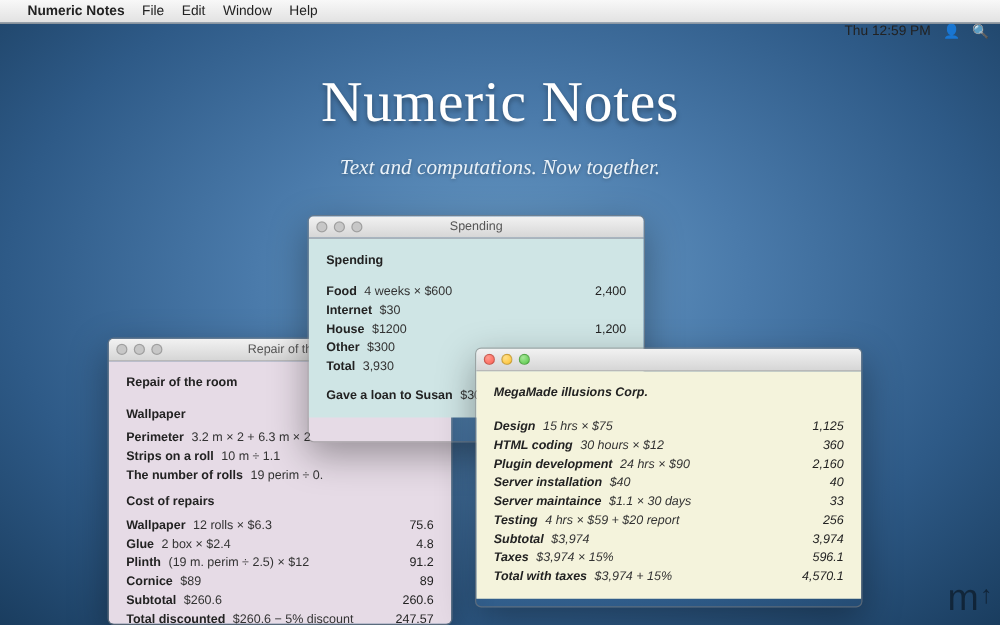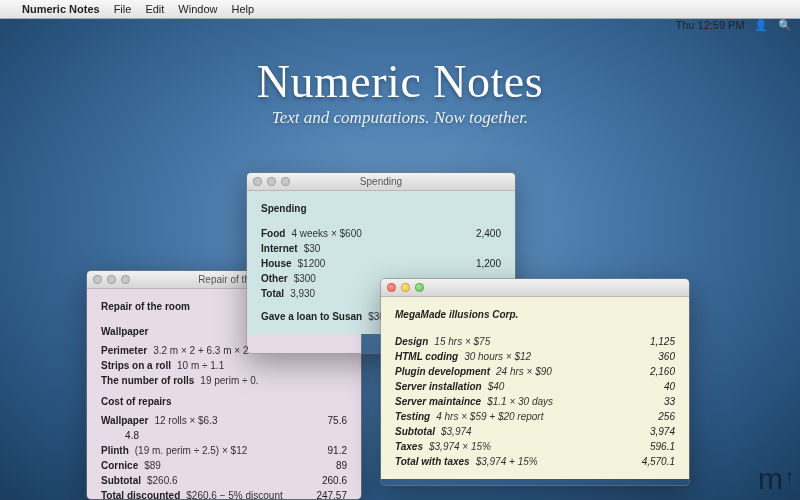--- a/index.html
+++ b/index.html
@@ -25,21 +25,21 @@
 }
 .menubar-left { display: flex; align-items: center; gap: 14px; }
 .menubar-right { display: flex; align-items: center; gap: 10px; margin-top: 32px; }
 .apple { font-size: 13px; }
 .app-name { font-weight: 600; }
 .user-icon, .spotlight-icon { font-size: 11px; }
 
 
 .hero { position: absolute; top: 55px; left: 0; right: 0; text-align: center; color: #fff; }
 .hero h1 { font-family: Georgia, "Times New Roman", serif; font-size: 46px; font-weight: 400; text-shadow: 0 2px 4px rgba(0,0,0,0.35); letter-spacing: 0.5px; }
-.hero p { font-family: Georgia, serif; font-style: italic; font-size: 17px; margin-top: 0; color: #eaf2f9; text-shadow: 0 1px 3px rgba(0,0,0,0.3); }
+.hero p { font-family: Georgia, serif; font-style: italic; font-size: 17px; margin-top: 16px; color: #eaf2f9; text-shadow: 0 1px 3px rgba(0,0,0,0.3); }
 
 
 .win {
   position: absolute;
   border: 1px solid rgba(120,120,120,0.6);
   border-radius: 5px;
   box-shadow: 0 10px 30px rgba(0,0,0,0.35);
   overflow: hidden;
   font-size: 10px;
 }
@@ -198,20 +198,24 @@
       <div style="height:6px"></div>
       <div class="section">Cost of repairs</div>
       <div class="row">
           <span class="left">
             <span class="lab">Wallpaper</span>
             <span class="expr">12 rolls × $6.3</span>
           </span>
           <span class="right">75.6</span>
         </div>
       <div class="row">
+          <span class="left">
+            <span class="lab">Glue</span>
+            <span class="expr">2 box × $2.4</span>
+          </span>
           <span class="right">4.8</span>
         </div>
       <div class="row">
           <span class="left">
             <span class="lab">Plinth</span>
             <span class="expr">(19 m. perim ÷ 2.5) × $12</span>
           </span>
           <span class="right">91.2</span>
         </div>
       <div class="row">

